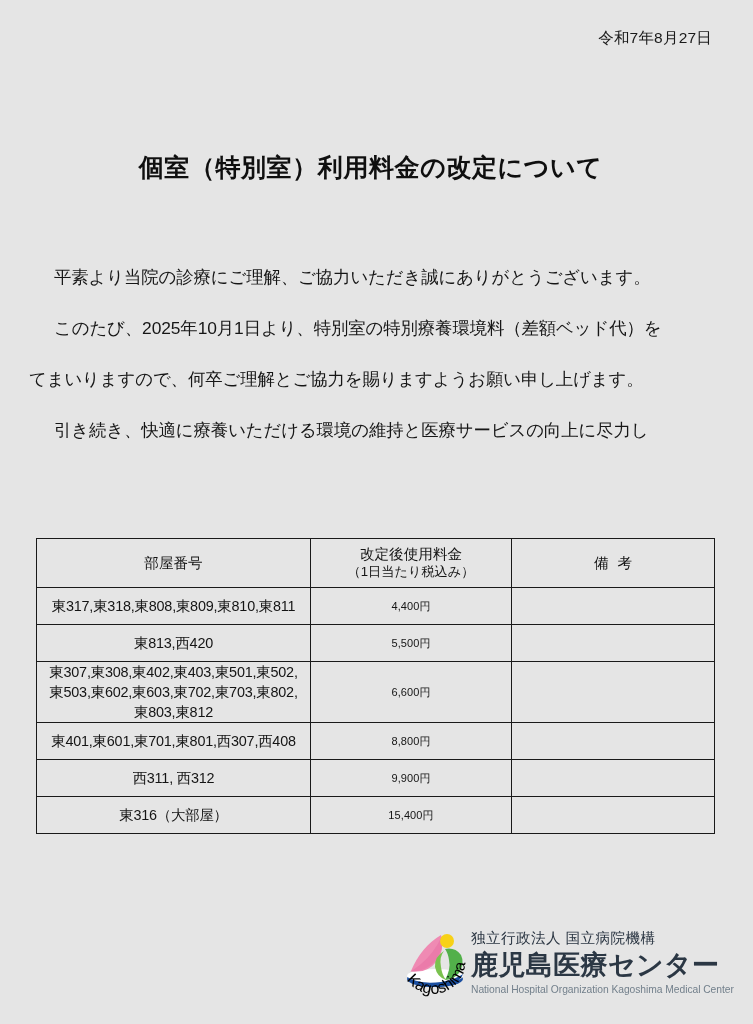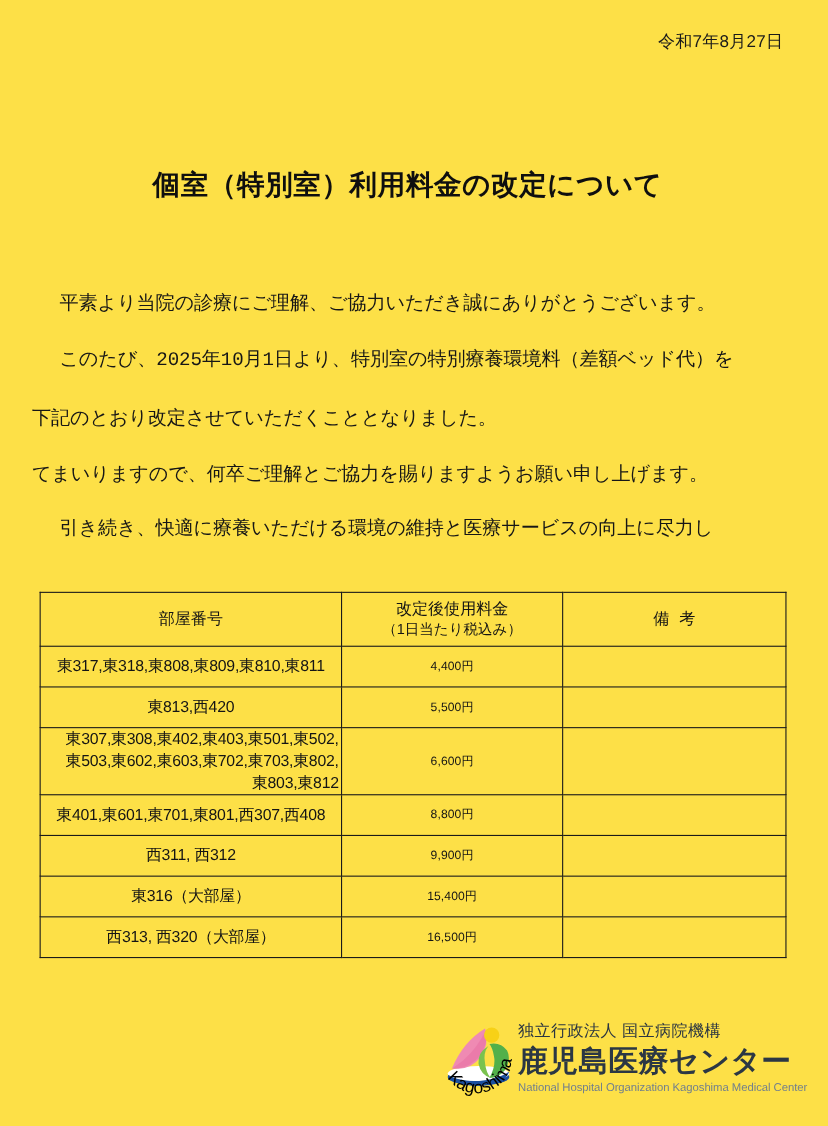--- a/index.html
+++ b/index.html
@@ -13,21 +13,21 @@
     position: relative;
     font-family: "Liberation Sans", "DejaVu Sans", sans-serif;
     color: #1a1a1a;
     overflow: hidden;
   }
 
   .page {
     position: relative;
     width: 753px;
     height: 1024px;
-    background: #fde047;
+    background: #e5e5e5;
   }
 
   
   .date-line {
     position: absolute;
     top: 28px;
     right: 41px;
     font-size: 15.5px;
     letter-spacing: 0.2px;
     color: #1a1a1a;
@@ -57,21 +57,20 @@
   }
   .body-line {
     font-size: 17.4px;
     line-height: 51px;
     letter-spacing: -0.1px;
     color: #161616;
     white-space: nowrap;
   }
   .body-line.indent {
     padding-left: 25px;
-    font-family: Liberation Mono, monospace;
   }
 
   
   .rate-table {
     position: absolute;
     left: 36px;
     top: 538px;
     width: 678px;
     border-collapse: collapse;
     table-layout: fixed;
@@ -116,21 +115,20 @@
   .rate-table tbody td.price-cell {
     font-size: 11px;
     letter-spacing: 0.1px;
   }
   .rate-table tbody tr.tall td {
     height: 60px;
   }
   .room-multiline {
     display: block;
     line-height: 20px;
-    text-align: right;
   }
 
   
   .logo-area {
     position: absolute;
     left: 401px;
     top: 925px;
     width: 325px;
     height: 82px;
   }
@@ -177,21 +175,20 @@
 
 <div class="page">
 
   <div class="date-line">令和7年8月27日</div>
 
   <div class="doc-title">個室（特別室）利用料金の改定について</div>
 
   <div class="body-block">
     <div class="body-line indent">平素より当院の診療にご理解、ご協力いただき誠にありがとうございます。</div>
     <div class="body-line indent">このたび、2025年10月1日より、特別室の特別療養環境料（差額ベッド代）を</div>
-    <div class="body-line">下記のとおり改定させていただくこととなりました。</div>
     <div class="body-line">てまいりますので、何卒ご理解とご協力を賜りますようお願い申し上げます。</div>
     <div class="body-line indent">引き続き、快適に療養いただける環境の維持と医療サービスの向上に尽力し</div>
   </div>
 
   <table class="rate-table">
     <colgroup>
       <col class="col-room">
       <col class="col-price">
       <col class="col-remark">
     </colgroup>
@@ -235,25 +232,20 @@
       <tr>
         <td class="room-cell">西311, 西312</td>
         <td class="price-cell">9,900円</td>
         <td></td>
       </tr>
       <tr>
         <td class="room-cell">東316（大部屋）</td>
         <td class="price-cell">15,400円</td>
         <td></td>
       </tr>
-      <tr>
-        <td class="room-cell">西313, 西320（大部屋）</td>
-        <td class="price-cell">16,500円</td>
-        <td></td>
-      </tr>
     </tbody>
   </table>
 
   <div class="logo-area">
 
     <svg class="logo-mark" viewBox="0 0 74 76">
 
       <ellipse cx="34" cy="52" rx="28" ry="8" fill="#1b4fa0"></ellipse>
       <ellipse cx="34" cy="49" rx="28" ry="7" fill="#ffffff"></ellipse>
       <path d="M6 50 Q20 58 40 55 Q56 52 62 47 Q58 59 34 60 Q12 60 6 50 Z" fill="#1b4fa0"></path>

